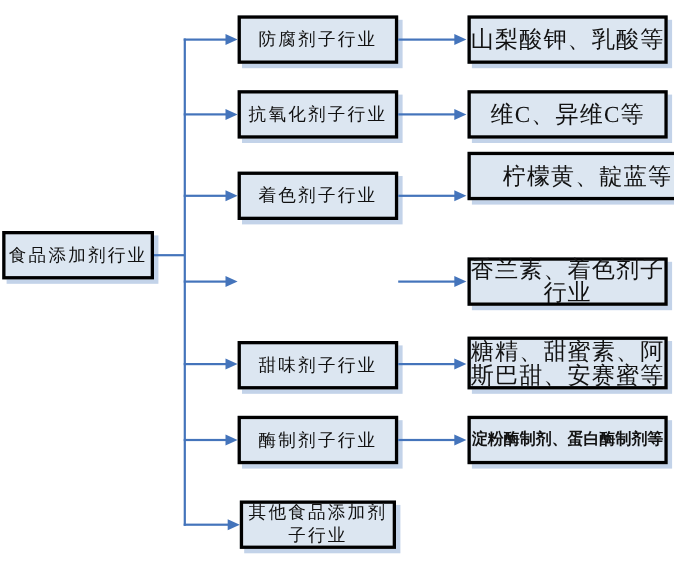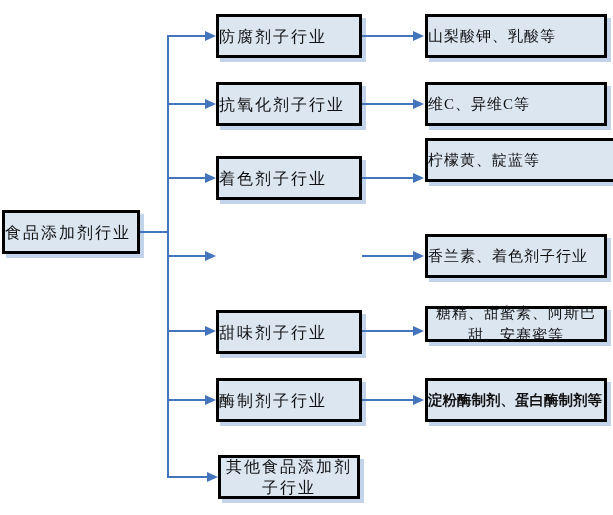--- a/index.html
+++ b/index.html
@@ -9,28 +9,28 @@
     font-family:"Liberation Serif","DejaVu Serif",serif;
     position:relative;
     overflow:hidden;
   }
   .canvas{position:absolute;left:0;top:0;width:613px;height:515px;}
   .node{
     position:absolute;
     background:#dce6f1;
     border:3px solid #000000;
     box-shadow:4px 4px 0 #c3d3e9;
-    display:flex;align-items:center;justify-content:flex-start;
+    display:flex;align-items:center;justify-content:center;
     text-align:center;
     font-size:16px;color:#111;
     letter-spacing:2px;
     line-height:21px;
     box-sizing:border-box;
   }
-  .node.examples{font-size:15px;letter-spacing:1px;}
+  .node.examples{font-size:21px;letter-spacing:1px;}
   .node.tight{font-size:14.5px;letter-spacing:0;white-space:nowrap;font-weight:bold;}
   .hline{position:absolute;height:2px;background:#4474bb;}
   .vline{position:absolute;width:2px;background:#4474bb;}
   .arrow-right{
     position:absolute;width:0;height:0;
     border-top:5px solid transparent;
     border-bottom:5px solid transparent;
     border-left:11px solid #4474bb;
   }
 </style>
@@ -88,21 +88,21 @@
     <span>香兰素、着色剂子行业</span>
   </div>
 
   <div class="hline" style="left:167px;top:330px;width:39px;"></div>
   <div class="arrow-right" style="left:205px;top:326px;"></div>
   <div class="node" style="left:216px;top:310px;width:146px;height:44px;">
     <span>甜味剂子行业</span>
   </div>
   <div class="hline" style="left:362px;top:330px;width:52px;"></div>
   <div class="arrow-right" style="left:413px;top:326px;"></div>
-  <div class="node examples" style="left:425px;top:306px;width:182px;height:36px;line-height:22px;">
+  <div class="node examples" style="left:425px;top:306px;width:182px;height:48px;line-height:22px;">
     <span>糖精、甜蜜素、阿斯巴甜、安赛蜜等</span>
   </div>
 
   <div class="hline" style="left:167px;top:399px;width:39px;"></div>
   <div class="arrow-right" style="left:205px;top:395px;"></div>
   <div class="node" style="left:216px;top:378px;width:146px;height:44px;">
     <span>酶制剂子行业</span>
   </div>
   <div class="hline" style="left:362px;top:399px;width:52px;"></div>
   <div class="arrow-right" style="left:413px;top:395px;"></div>

